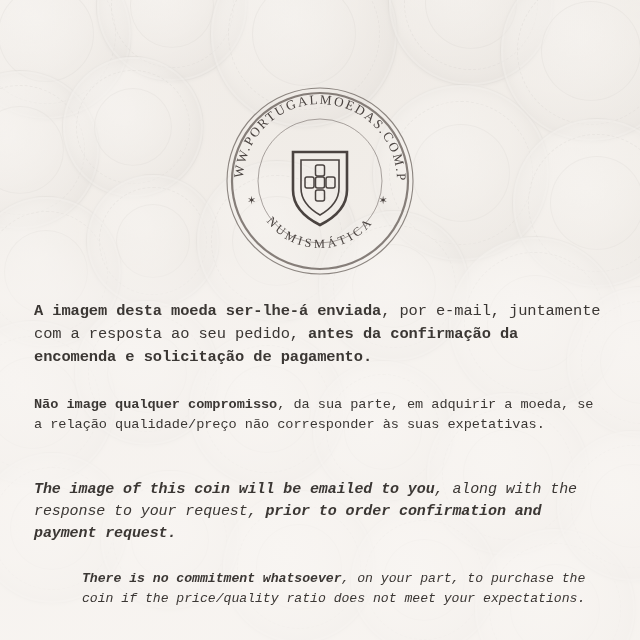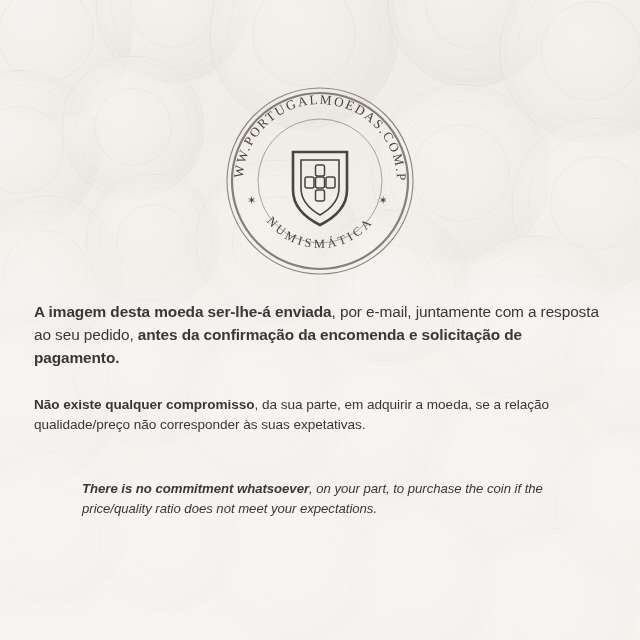--- a/index.html
+++ b/index.html
@@ -80,20 +80,21 @@
   #logo-stamp svg { display: block; width: 206px; height: 206px; }
 
   
   #text-block {
     position: absolute;
     left: 0; right: 0;
     top: 300px;
     padding: 0 34px;
     z-index: 4;
     color: #3b3734;
+    font-family: Liberation Mono, monospace;
   }
   .para { margin: 0 0 6px 0; }
   .pt-main {
     font-size: 15.4px;
     line-height: 23px;
     letter-spacing: -0.1px;
     margin-bottom: 26px;
   }
   .pt-main b { font-weight: 700; }
   .pt-second {
@@ -190,22 +191,25 @@
     </svg>
   </div>
 
   <div id="text-block">
 
     <p class="para pt-main">
       <b>A imagem desta moeda ser-lhe-á enviada</b><span>, por e-mail, juntamente com a resposta ao seu pedido, </span><b>antes da confirmação da encomenda e solicitação de pagamento.</b>
     </p>
 
     <p class="para pt-second">
-      <b>Não existe qualquer compromisso</b><span>, da sua parte, em adquirir a moeda, se a relação qualidade/preço não corresponder às suas expetativas.</span>
-    </p>
-
+      <b>Não image qualquer compromisso</b><span>, da sua parte, em adquirir a moeda, se a relação qualidade/preço não corresponder às suas expetativas.</span>
+    </p>
+
+    <p class="para en-main">
+      <b>The image of this coin will be emailed to you</b><span>, along with the response to your request, </span><b>prior to order confirmation and payment request.</b>
+    </p>
 
     <p class="para en-second">
       <b>There is no commitment whatsoever</b><span>, on your part, to purchase the coin if the price/quality ratio does not meet your expectations.</span>
     </p>
 
   </div>
 </div>
 
 </body></html>

